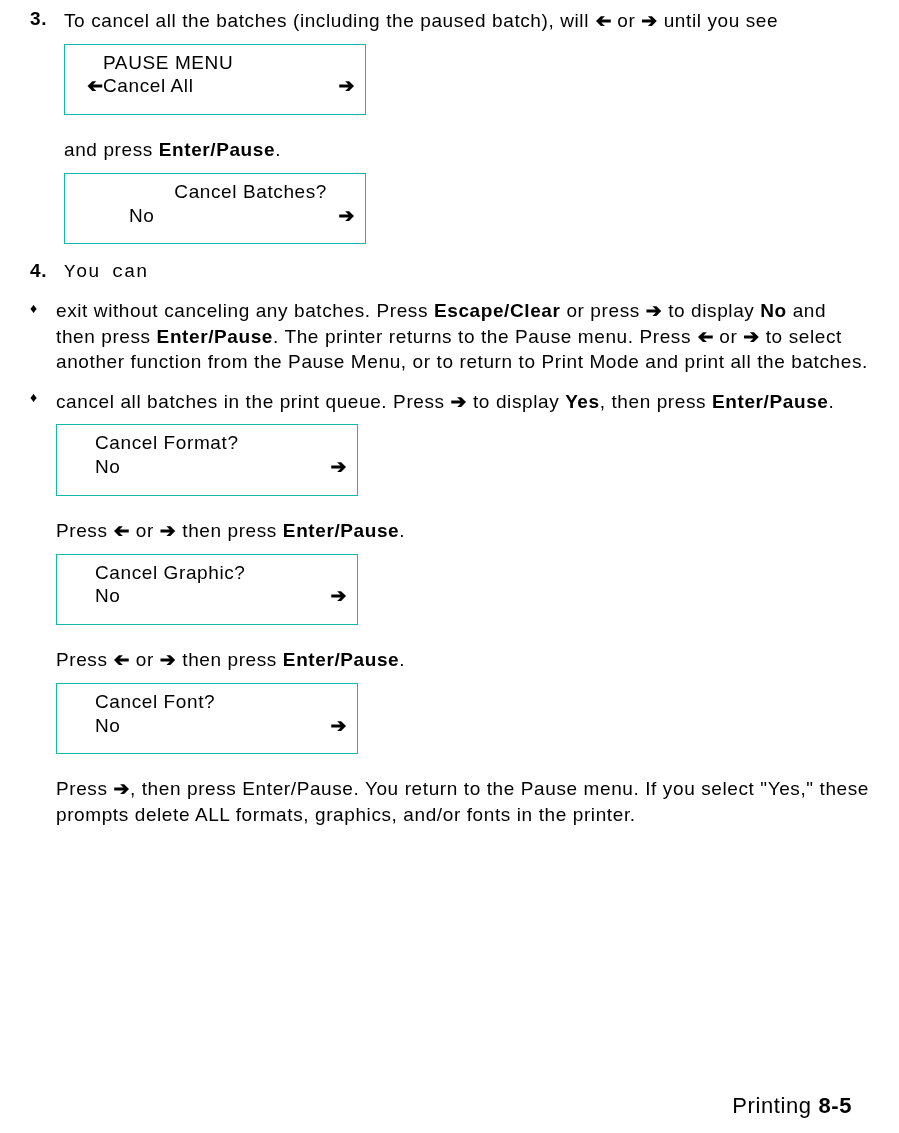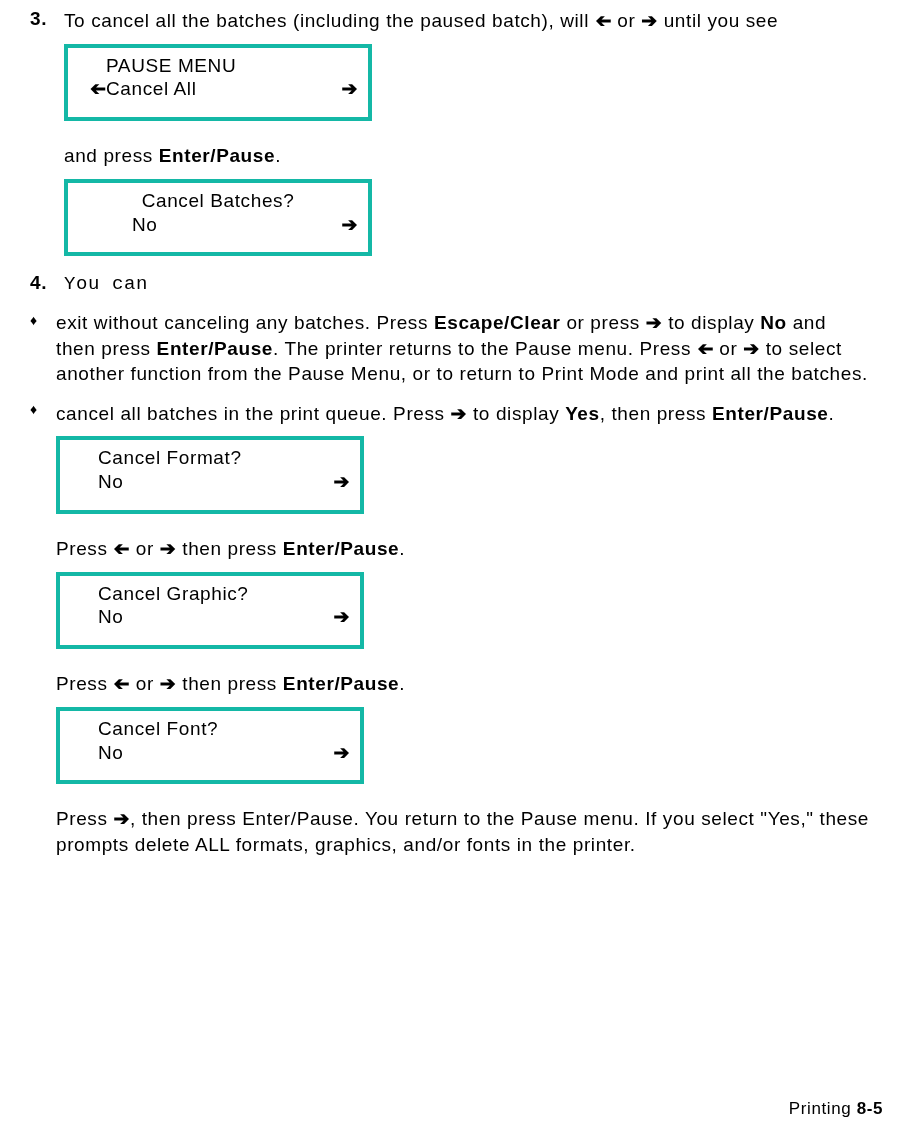--- a/index.html
+++ b/index.html
@@ -38,40 +38,40 @@
   }
   .diamond {
     width: 26px;
     flex: none;
     text-align: left;
     font-size: 14px;
     line-height: 24px;
   }
   .bullet-body { flex: 1; }
   .lcd {
-    border: 4px solid #14b8a6;
+    border: 1px solid #14b8a6;
     width: 280px;
     padding: 6px 10px 16px 10px;
     margin: 10px 12px 10px 0px;
     line-height: 1.25;
   }
   .lcd .row1, .lcd .row2 {
     display: flex;
     align-items: center;
   }
   .lcd .lcol { width: 28px; flex:none; text-align:left; }
   .lcd .rcol { width: 28px; flex:none; text-align:right; }
   .lcd .mcol { flex: 1; }
   .para { margin-top: 22px; line-height: 1.35; }
   b { font-weight: bold; }
   .footer {
     position: absolute;
     bottom: 14px;
-    right: 16px;
-    font-size: 17px;
+    right: 47px;
+    font-size: 22px;
   }
   .arrow-right::before { content: "\2794"; font-weight: bold; }
   .arrow-left { display:inline-block; transform: scaleX(-1); }
   .arrow-left::before { content: "\2794"; font-weight: bold; }
 </style>
 </head>
 <body>
 
 <div class="step">
   <div class="num">3.</div>
@@ -90,21 +90,21 @@
         <span class="mcol">Cancel All</span>
         <span class="rcol arrow-right"></span>
       </div>
     </div>
     <div class="para">
       <span>and press </span><b>Enter/Pause</b><span>.</span>
     </div>
     <div class="lcd">
       <div class="row1">
         <span class="lcol"></span>
-        <span class="mcol" style="text-align:center;">Cancel Batches?</span>
+        <span class="mcol" style="text-align:right;">Cancel Batches?</span>
         <span class="rcol"></span>
       </div>
       <div class="row2">
         <span class="lcol"></span>
         <span class="mcol" style="padding-left:26px;">No</span>
         <span class="rcol arrow-right"></span>
       </div>
     </div>
   </div>
 </div>

